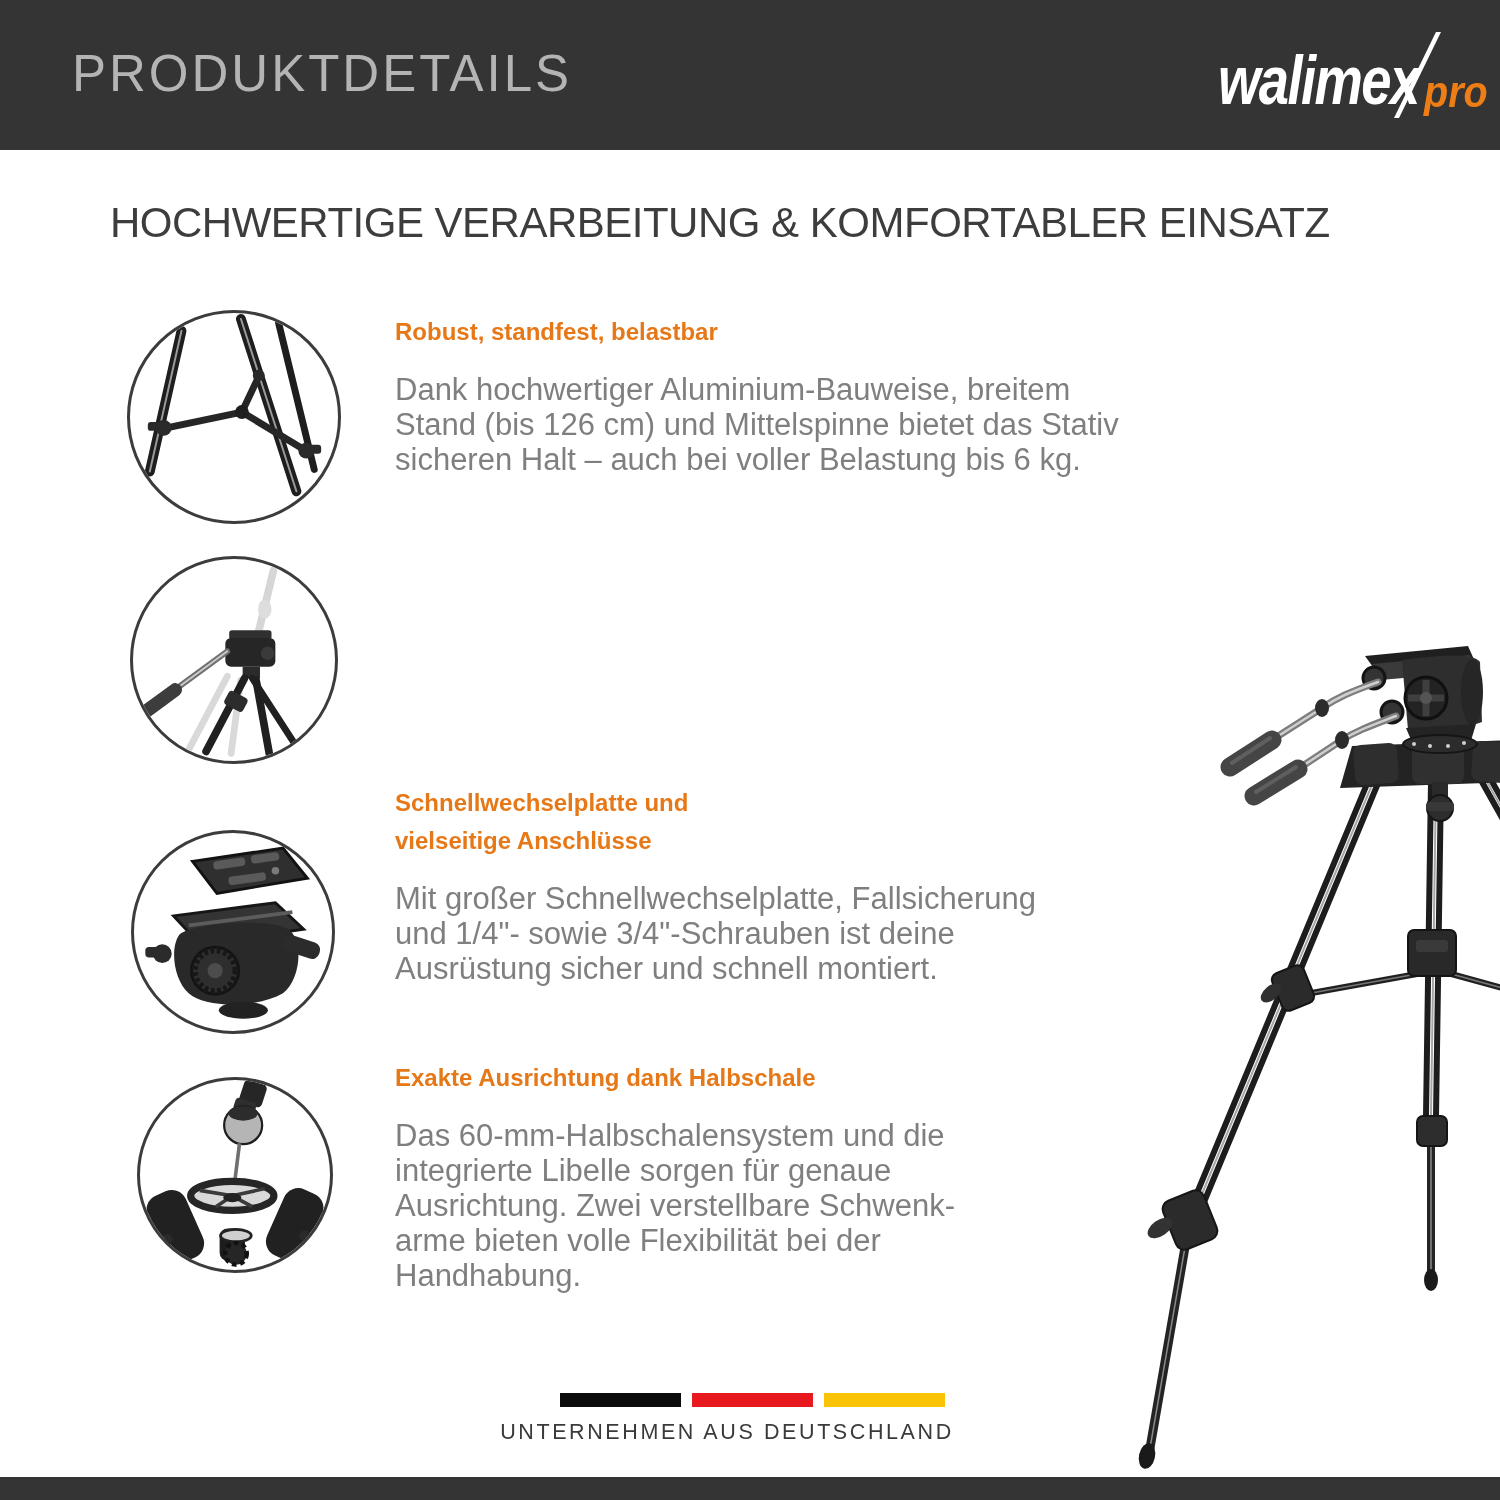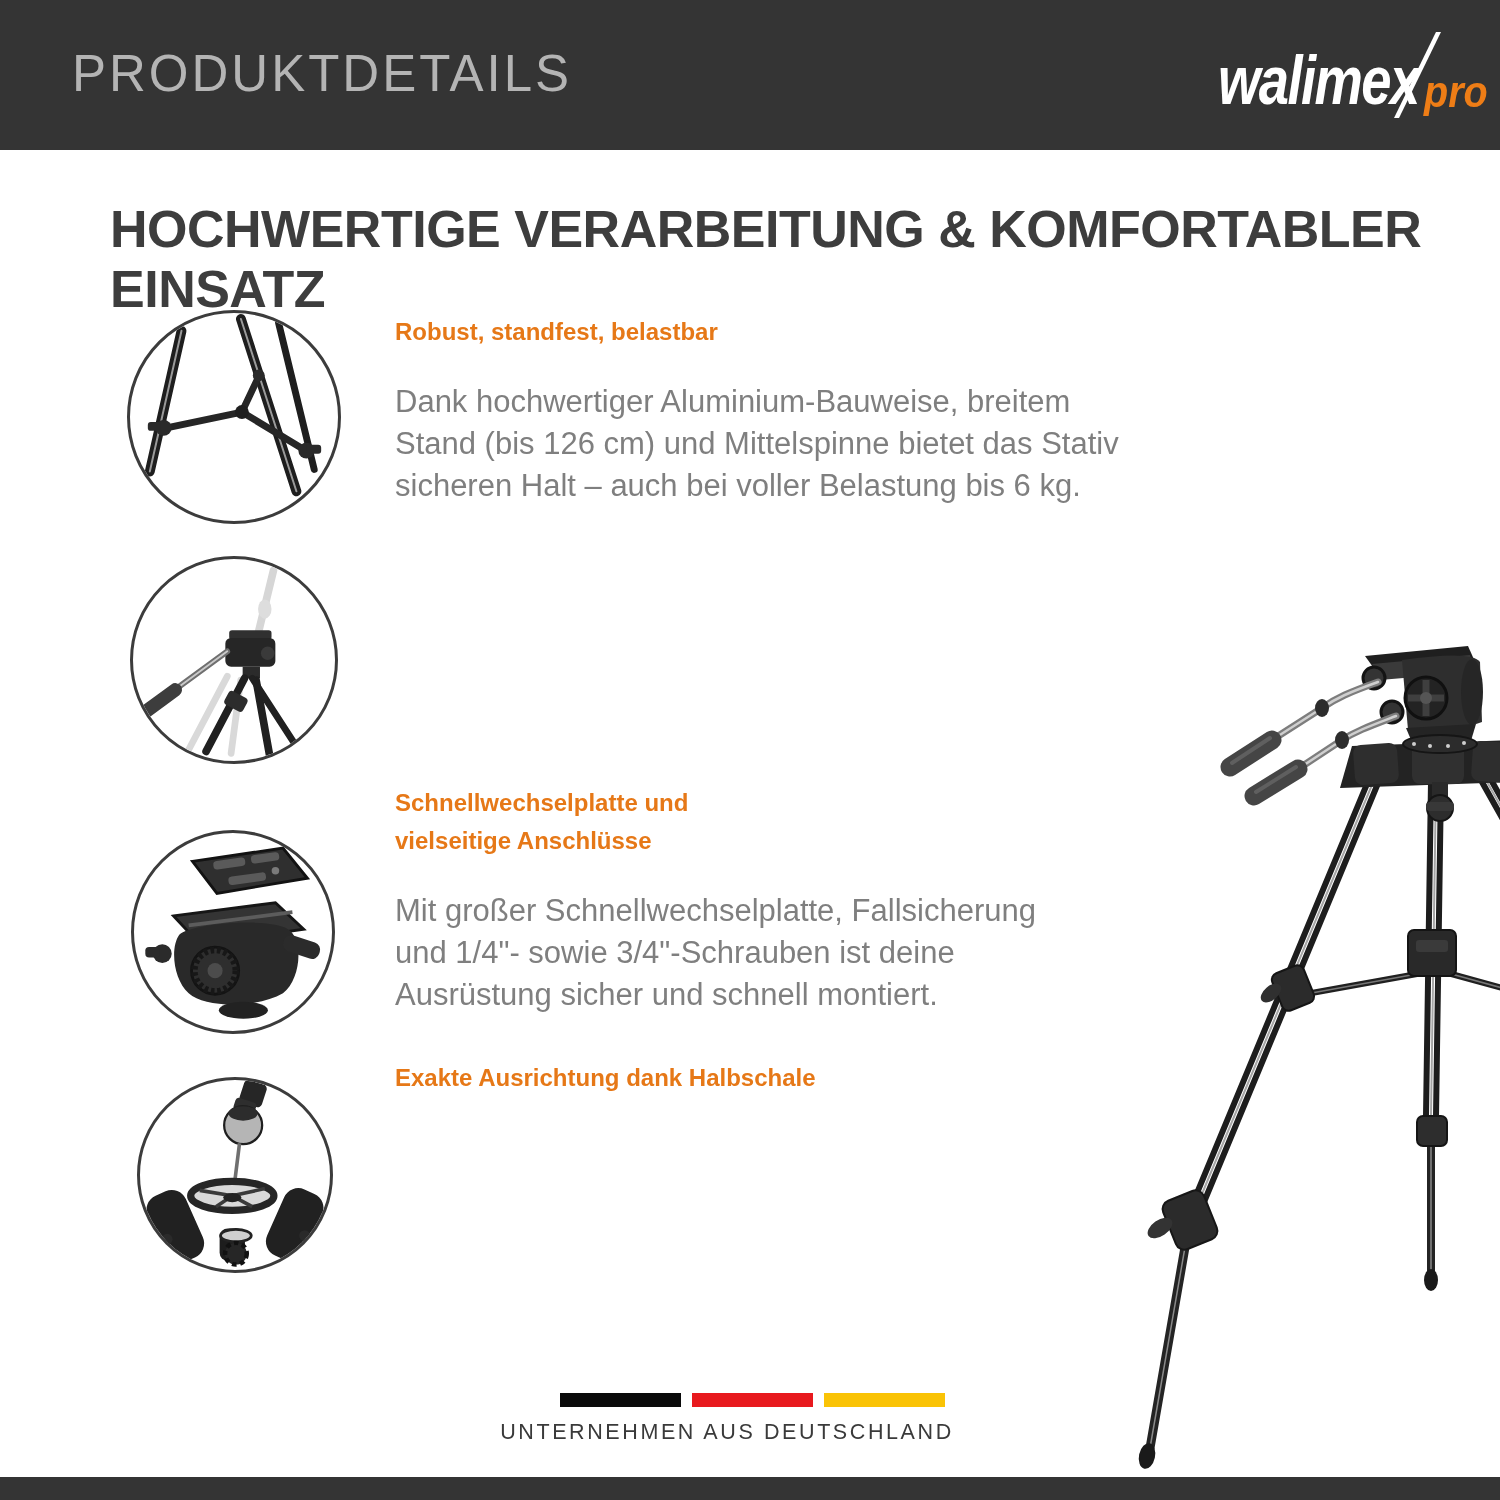--- a/index.html
+++ b/index.html
@@ -14,36 +14,36 @@
         font-style:italic;font-weight:bold;}
   .logo .w{font-size:68px;line-height:1;color:#fff;letter-spacing:-2px;
            transform:scaleX(.8);transform-origin:right bottom;}
   .logo .slash{width:5px;height:86px;background:#fff;transform:skewX(-26deg);
                margin:0 0 -4px -4px;}
   .logo .p{font-size:45px;line-height:1;color:#EE7D16;margin:0 0 0 4px;
            transform:scaleX(.88);transform-origin:left bottom;}
 
   
   .main-heading{position:absolute;left:110px;top:199px;width:1340px;
-                font-size:52px;font-weight:bold;letter-spacing:-.5px;color:#3D3D3D;}
+                font-size:42px;font-weight:normal;letter-spacing:-.5px;color:#3D3D3D;}
 
   
   .circle{position:absolute;border:3px solid #3C3C3C;border-radius:50%;background:#fff;
           box-sizing:border-box;overflow:hidden;}
   .c1{left:127px;top:310px;width:214px;height:214px;}
   .c2{left:130px;top:556px;width:208px;height:208px;}
   .c3{left:131px;top:830px;width:204px;height:204px;}
   .c4{left:137px;top:1077px;width:196px;height:196px;}
   .circle svg{width:100%;height:100%;display:block;}
 
   .sec-text{position:absolute;left:395px;width:950px;}
   .t1{top:313px;} .t2{top:546px;} .t3{top:784px;} .t4{top:1059px;}
   .sec-title{font-size:24px;font-weight:bold;color:#E67817;line-height:38px;
              white-space:pre-line;}
-  .sec-body{margin-top:30px;font-size:31px;color:#7F7F7F;line-height:42px;
+  .sec-body{margin-top:21px;font-size:31px;color:#7F7F7F;line-height:35px;
             white-space:pre-line;}
 
   
   .product-photo{position:absolute;left:1040px;top:630px;width:460px;height:850px;
                  overflow:hidden;}
   .product-photo svg{width:100%;height:100%;display:block;}
 
   
   .flag{position:absolute;left:560px;top:1393px;display:flex;gap:11px;}
   .flag-bar{width:121px;height:14px;}
@@ -166,20 +166,25 @@
   </div>
   <div class="sec-text t3">
     <div class="sec-title">Schnellwechselplatte und
 vielseitige Anschlüsse</div>
     <div class="sec-body">Mit großer Schnellwechselplatte, Fallsicherung
 und 1/4"- sowie 3/4"-Schrauben ist deine
 Ausrüstung sicher und schnell montiert.</div>
   </div>
   <div class="sec-text t4">
     <div class="sec-title">Exakte Ausrichtung dank Halbschale</div>
+    <div class="sec-body">Das 60-mm-Halbschalensystem und die
+integrierte Libelle sorgen für genaue
+Ausrichtung. Zwei verstellbare Schwenk-
+arme bieten volle Flexibilität bei der
+Handhabung.</div>
   </div>
 
   <div class="product-photo">
     <svg viewBox="0 0 460 850">
 
       <g stroke-linecap="round">
         <line x1="450" y1="148" x2="516" y2="266" stroke="#1d1d1d" stroke-width="6"></line>
         <line x1="442" y1="152" x2="508" y2="270" stroke="#1d1d1d" stroke-width="6"></line>
         <line x1="446" y1="150" x2="512" y2="268" stroke="#a5a5a5" stroke-width="2"></line>
       </g>

